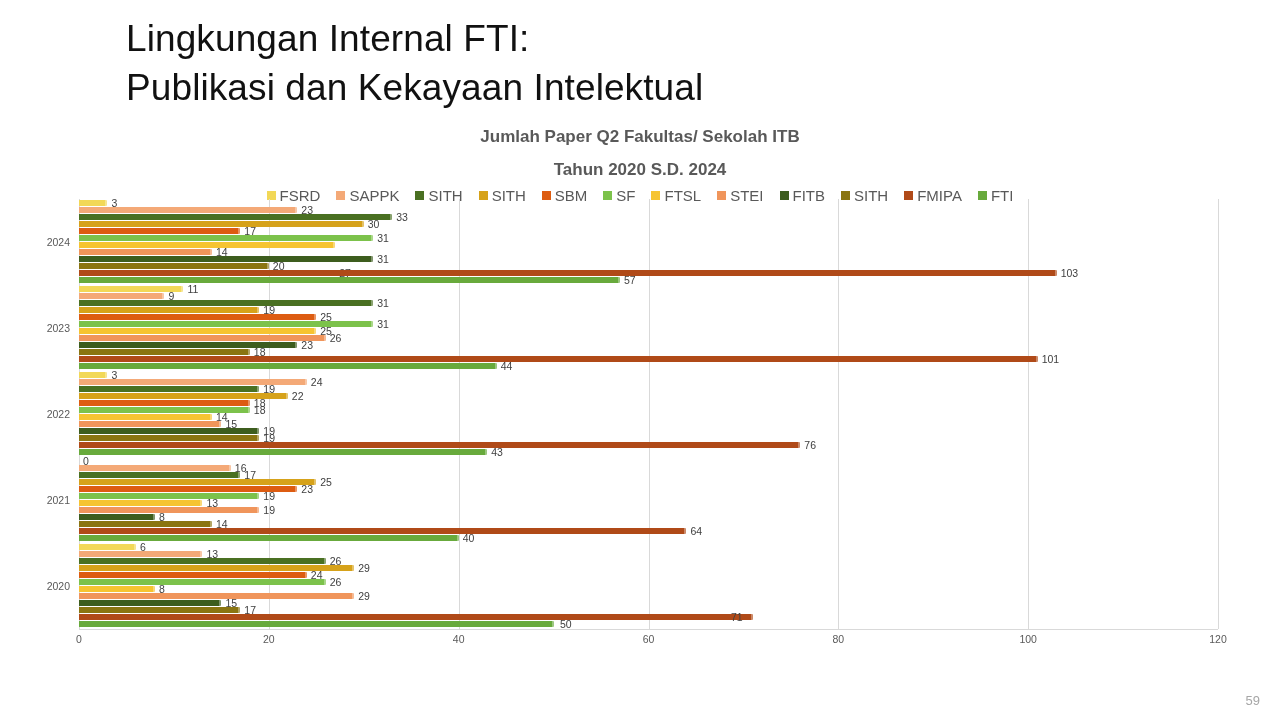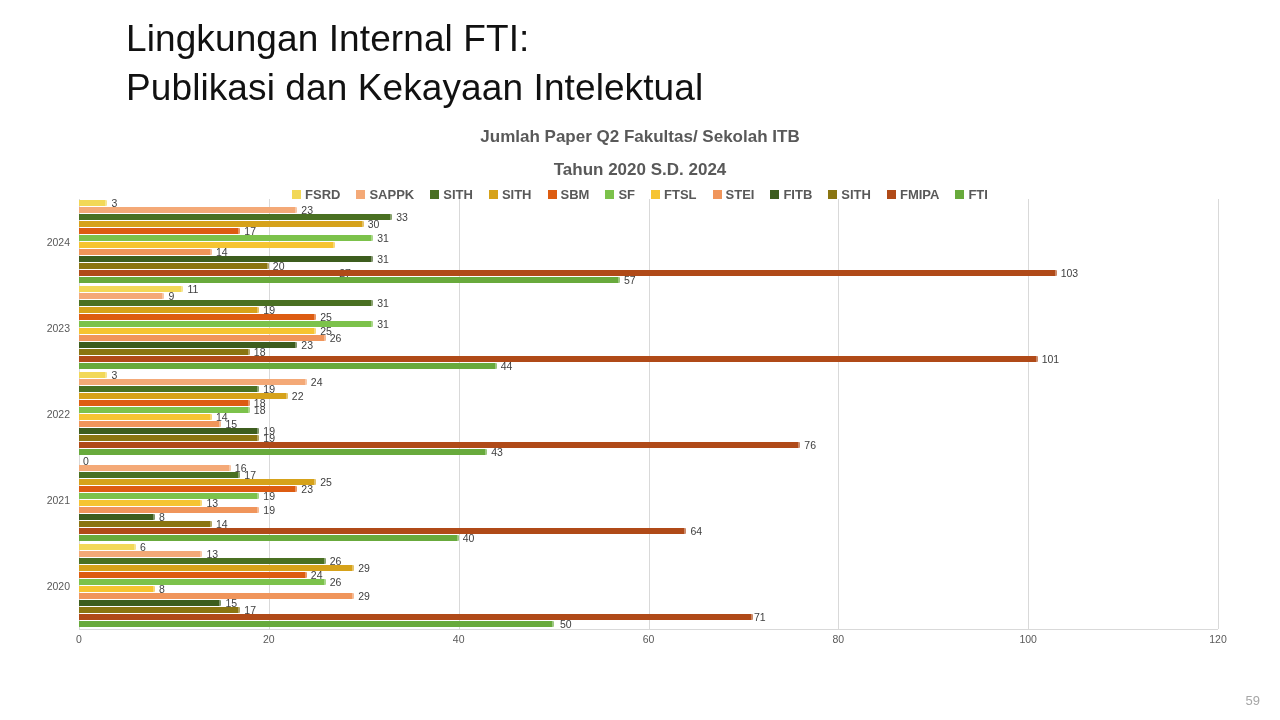--- a/index.html
+++ b/index.html
@@ -37,21 +37,21 @@
   }
   
   #legend{
     position:absolute;
     left:0; top:187px; width:1280px;
     display:flex; justify-content:center; align-items:center;
     gap:16px;
   }
   .legend-item{display:flex;align-items:center;gap:4px;}
   .legend-swatch{width:9px;height:9px;display:block;}
-  .legend-label{font-size:13px;color:#595959;white-space:nowrap;font-weight:bold;}
+  .legend-label{font-size:15px;color:#595959;white-space:nowrap;}
   
   #plot{
     position:absolute;
     left:79px; top:199px;
     width:1139px; height:430px;
   }
   .gridline{
     position:absolute; top:0; bottom:0;
     width:1px; background:#d9d9d9;
   }
@@ -405,21 +405,21 @@
       <div class="barrow" style="top: 56.9px; width: 1139px;">
         <div class="bar" style="width: 142.375px; background: rgb(61, 93, 30);"></div>
         <div class="bar-label" style="left: 142.375px;">15</div>
       </div>
       <div class="barrow" style="top: 63.85px; width: 1139px;">
         <div class="bar" style="width: 161.358px; background: rgb(138, 117, 17);"></div>
         <div class="bar-label" style="left: 161.358px;">17</div>
       </div>
       <div class="barrow" style="top: 70.8px; width: 1139px;">
         <div class="bar" style="width: 673.908px; background: rgb(176, 74, 24);"></div>
-        <div class="bar-label" style="left: 671px;">71</div>
+        <div class="bar-label" style="left: 648px;">71</div>
       </div>
       <div class="barrow" style="top: 77.75px; width: 1139px;">
         <div class="bar" style="width: 474.583px; background: rgb(104, 170, 60);"></div>
         <div class="bar-label" style="left: 477px;">50</div>
       </div>
     </div>
   </div>
 
 <div id="xaxis"></div>
 

